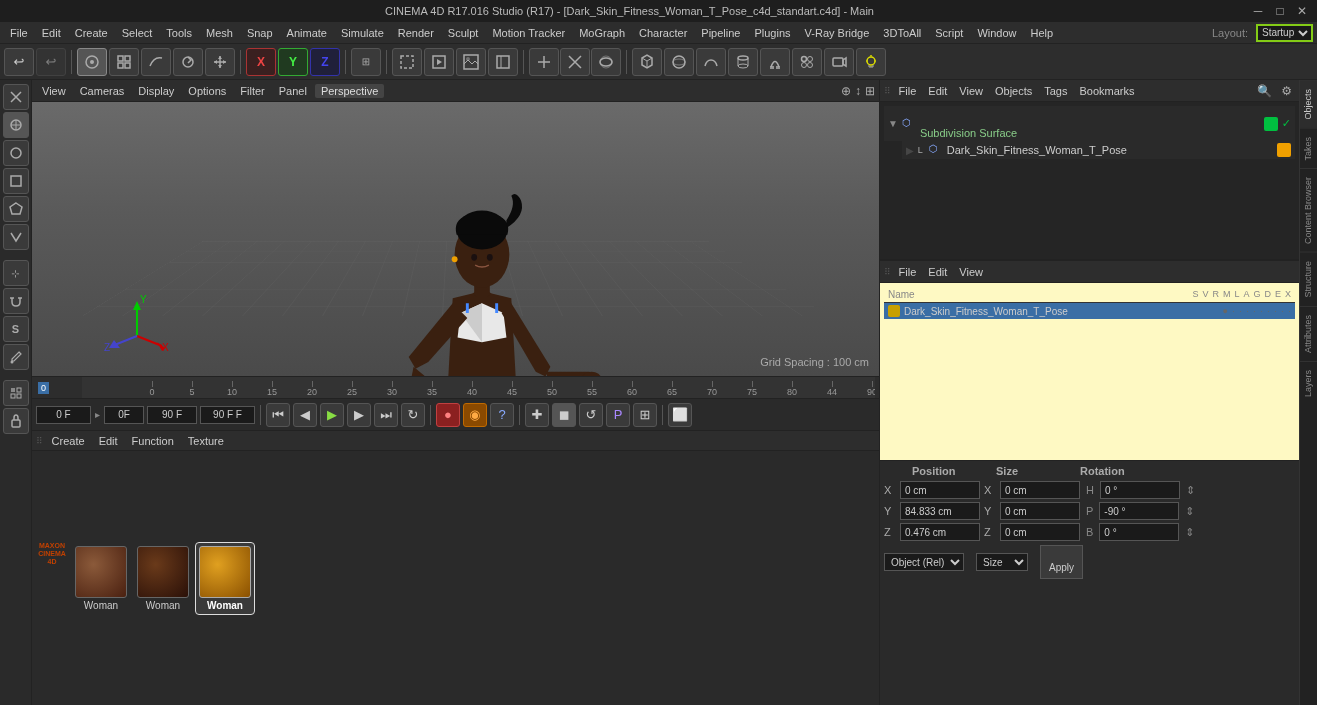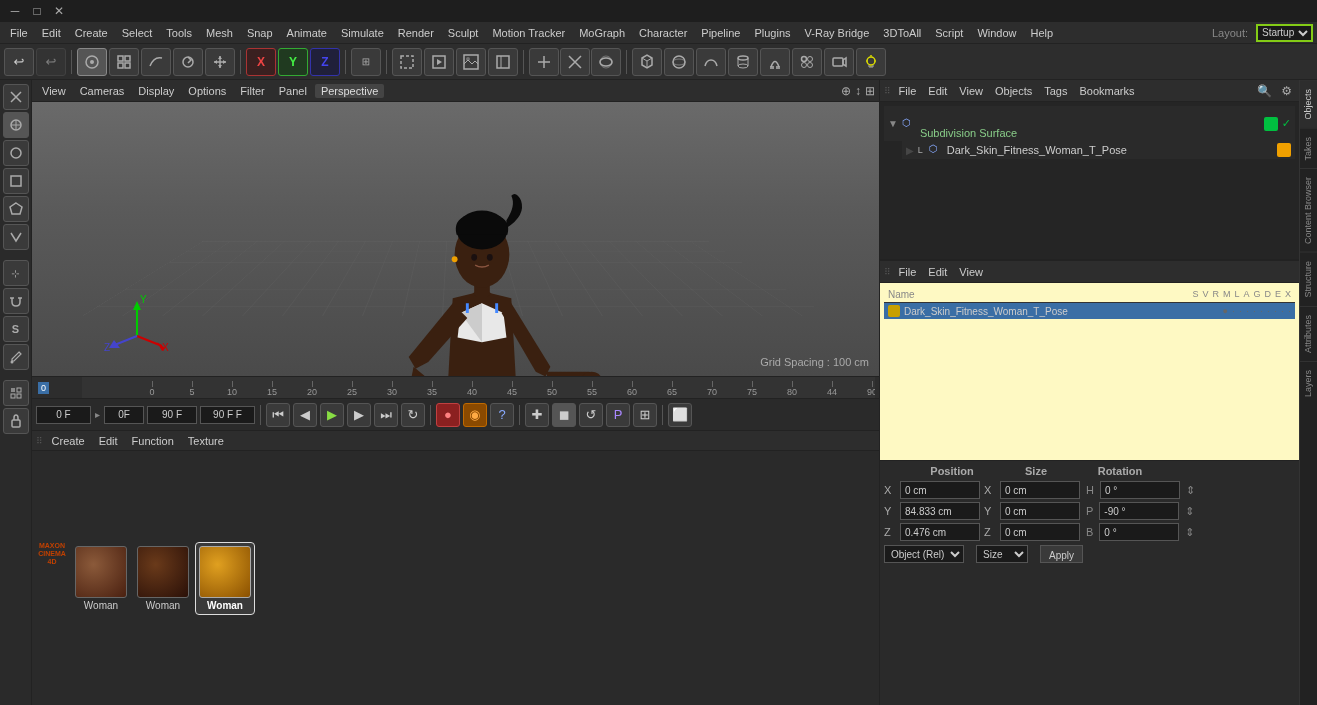--- a/index.html
+++ b/index.html
@@ -369,21 +369,21 @@
     .coord-header { 
       display: flex; 
       gap: 4px; 
       margin-bottom: 4px; 
       padding-left: 28px;
     }
     .coord-header-label { 
       width: 80px; 
       font-size: 11px; 
       color: #aaa; 
-      text-align: center;
+      text-align: left;
       font-weight: bold;
     }
     .coord-apply-row {
       display: flex;
       align-items: center;
       gap: 12px;
       margin-top: 4px;
     }
     .coord-select {
       background: #1a1a1a;
@@ -392,21 +392,21 @@
       font-size: 10px;
       height: 18px;
       padding: 0 2px;
     }
     .apply-btn {
       background: #3a3a3a;
       border: 1px solid #555;
       color: #ccc;
       font-size: 10px;
       height: 18px;
-      padding: 4px 8px;
+      padding: 16px 8px;
       cursor: pointer;
     }
 
     
     #right-tabs {
       width: 18px;
       background: #222;
       display: flex;
       flex-direction: column;
       align-items: center;
@@ -476,20 +476,21 @@
       position: absolute;
       bottom: 24px;
       left: 2px;
       width: 28px;
     }
   </style>
 </head>
 <body>
 
 <div id="title-bar">
+  <span style="flex:1; text-align:center; font-size:11px; color:#bbb;">CINEMA 4D R17.016 Studio (R17) - [Dark_Skin_Fitness_Woman_T_Pose_c4d_standart.c4d] - Main</span>
   <div class="win-controls">
     <span class="win-btn">─</span>
     <span class="win-btn">□</span>
     <span class="win-btn">✕</span>
   </div>
 </div>
 
 <div id="menu-bar">
   <span class="menu-item">File</span>
   <span class="menu-item">Edit</span>

